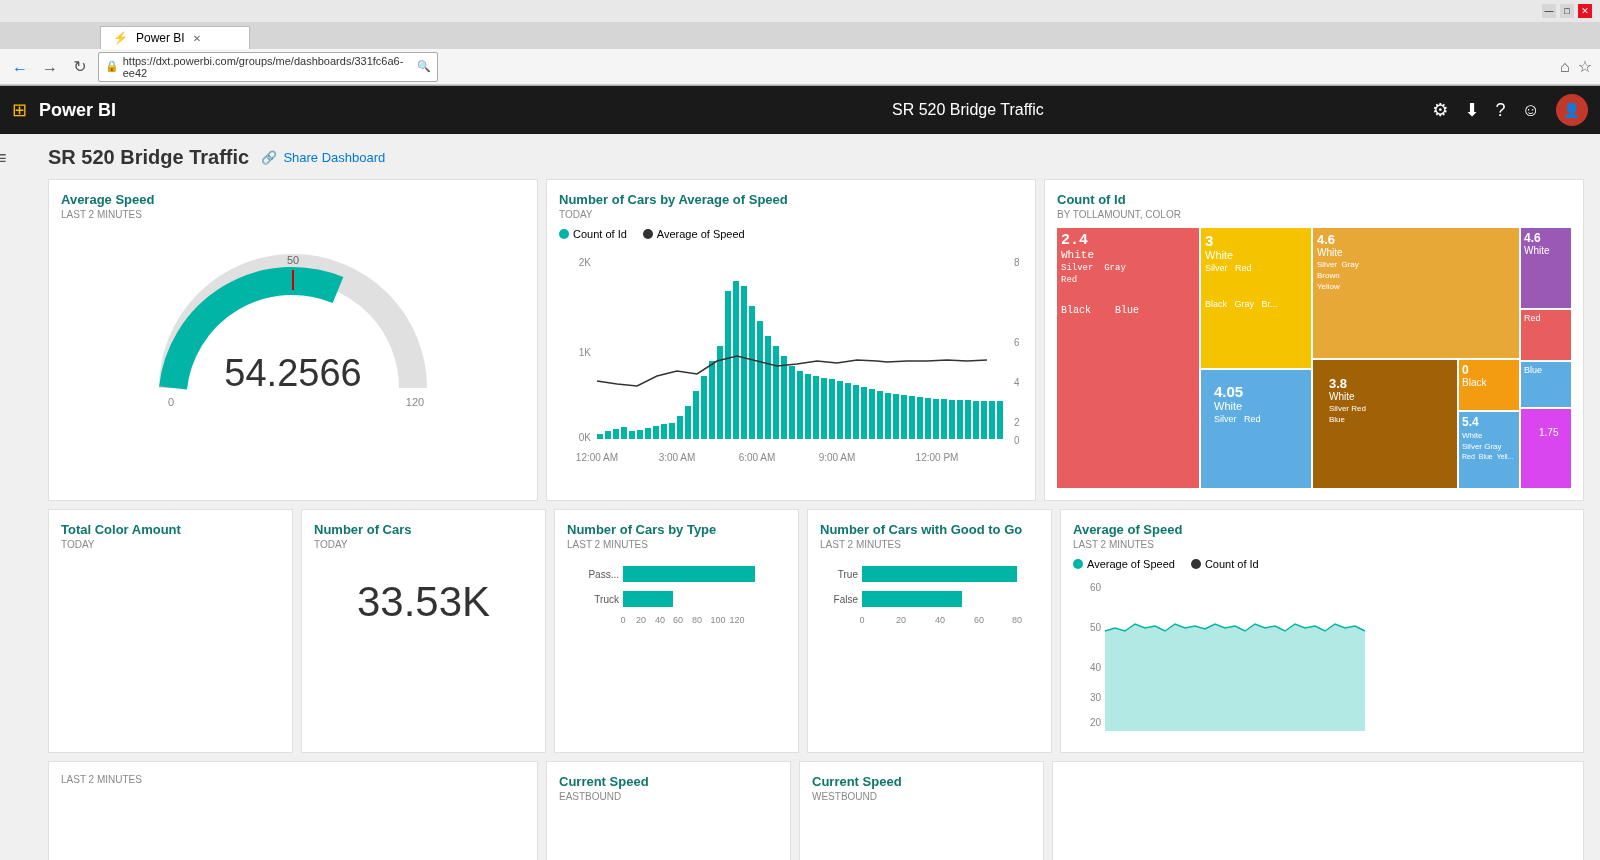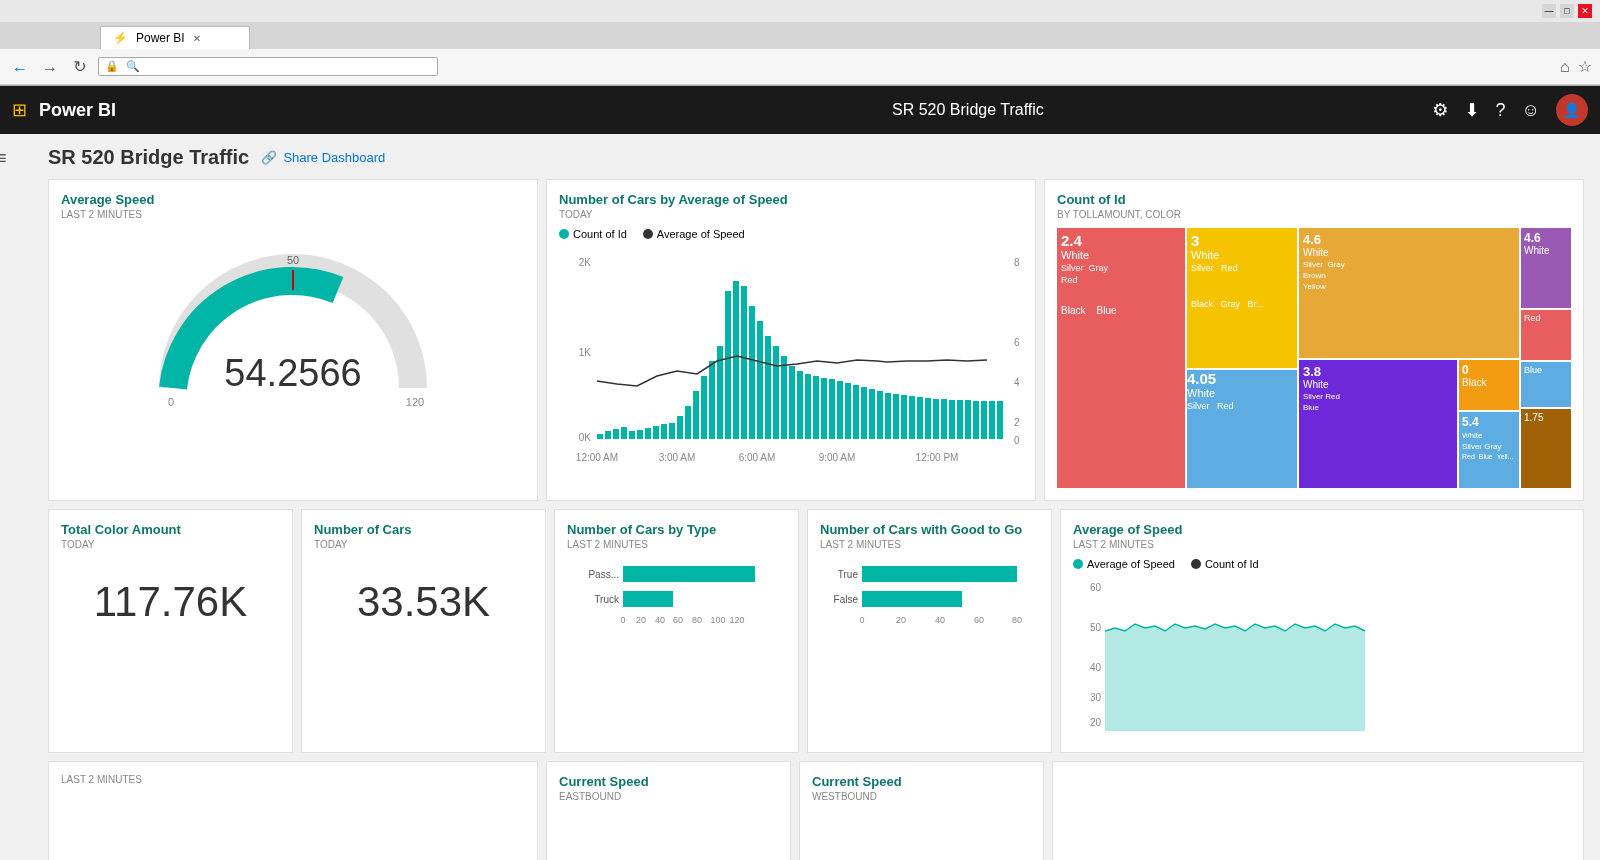--- a/index.html
+++ b/index.html
@@ -94,20 +94,21 @@
       <span>Power BI</span>
       <span class="tab-close">✕</span>
     </div>
   </div>
   <div class="browser-toolbar">
     <button class="nav-btn back">←</button>
     <button class="nav-btn">→</button>
     <button class="nav-btn">↻</button>
     <div class="address-bar">
       <span style="color:#0a0; font-size:11px;">🔒</span>
+      <span class="address-text">https://dxt.powerbi.com/groups/me/dashboards/331fc6a6-ee42</span>
       <span style="margin-left:4px; font-size:11px;">🔍</span>
     </div>
     <div class="browser-icons">
       <span class="browser-icon">⌂</span>
       <span class="browser-icon">☆</span>
     </div>
   </div>
 </div>
 
 <div class="powerbi-nav">
@@ -251,54 +252,54 @@
         <text x="278" y="215" font-size="10" fill="#888" text-anchor="middle">9:00 AM</text>
         <text x="378" y="215" font-size="10" fill="#888" text-anchor="middle">12:00 PM</text>
       </svg>
     </div>
 
     <div class="tile">
       <div class="tile-title">Count of Id</div>
       <div class="tile-subtitle">BY TOLLAMOUNT, COLOR</div>
       <div style="display:flex; height:260px; gap:2px;">
 
-        <div style="display:flex; flex-direction:column; gap:2px; width:128px;">
+        <div style="display:flex; flex-direction:column; gap:2px; width:142px;font-family:Liberation Mono, monospace;">
           <div style="background:#e85d5d; flex:1; padding:4px; color:white; font-size:11px; position:relative;">
             <span style="font-size:15px; font-weight:600;">2.4</span><br>
             <span>White</span><br>
             <span style="font-size:9px;">Silver&nbsp;&nbsp;Gray</span><br>
             <span style="font-size:9px;">Red</span><br>
             <span style="font-size:10px; margin-top:20px; display:block;">Black&nbsp;&nbsp;&nbsp;&nbsp;Blue</span>
           </div>
         </div>
 
         <div style="display:flex; flex-direction:column; gap:2px; width:110px;">
           <div style="background:#f5c300; height:140px; padding:4px; color:white; font-size:11px;">
             <span style="font-size:15px; font-weight:600;">3</span><br>
             <span>White</span><br>
             <span style="font-size:9px;">Silver&nbsp;&nbsp;&nbsp;Red</span><br>
             <span style="font-size:9px; margin-top:26px; display:block;">Black&nbsp;&nbsp;&nbsp;Gray&nbsp;&nbsp;&nbsp;Br...</span>
           </div>
-          <div style="background:#5dade2; flex:1; padding:0; color:white; font-size:11px;">
+          <div style="background:#5dade2; flex:1; padding:13px; color:white; font-size:11px;">
             <span style="font-size:15px; font-weight:600;">4.05</span><br>
             <span>White</span><br>
             <span style="font-size:9px;">Silver&nbsp;&nbsp;&nbsp;Red</span>
           </div>
         </div>
 
         <div style="display:flex; flex-direction:column; gap:2px; flex:1;">
           <div style="display:flex; gap:2px; height:130px;">
             <div style="background:#e8a838; flex:1; padding:4px; color:white; font-size:10px;">
               <span style="font-size:13px; font-weight:600;">4.6</span><br>
               <span>White</span><br>
               <span style="font-size:8px;">Silver&nbsp;&nbsp;Gray<br>Brown<br>Yellow</span>
             </div>
           </div>
           <div style="display:flex; gap:2px; flex:1;">
-            <div style="background:#6d28d9; flex:1; padding:4px; color:white; font-size:10px;">
+            <div style="background:#a16207; flex:1; padding:16px; color:white; font-size:10px;">
               <span style="font-size:13px; font-weight:600;">3.8</span><br>
               <span>White</span><br>
               <span style="font-size:8px;">Silver&nbsp;Red<br>Blue</span>
             </div>
             <div style="display:flex; flex-direction:column; gap:2px; width:60px;">
               <div style="background:#f39c12; height:50px; padding:3px; color:white; font-size:10px;">
                 <span style="font-size:12px; font-weight:600;">0</span><br>
                 <span>Black</span>
               </div>
               <div style="background:#5dade2; flex:1; padding:3px; color:white; font-size:10px;">
@@ -315,34 +316,33 @@
           <div style="background:#9b59b6; height:80px; padding:3px; color:white; font-size:10px;">
             <span style="font-size:12px; font-weight:600;">4.6</span><br>
             <span>White</span>
           </div>
           <div style="background:#e85d5d; height:50px; padding:3px; color:white; font-size:9px;">
             <span>Red</span>
           </div>
           <div style="background:#5dade2; height:45px; padding:3px; color:white; font-size:9px;">
             <span>Blue</span>
           </div>
-          <div style="background:#a16207; flex:1; padding:3px; color:white; font-size:10px;">
+          <div style="background:#d946ef; flex:1; padding:18px; color:white; font-size:10px;">
             <span>1.75</span>
           </div>
         </div>
       </div>
     </div>
   </div>
 
   <div style="display:grid; grid-template-columns: 245px 245px 245px 245px 1fr; gap:8px; padding-left:32px; margin-top:8px;">
 
     <div class="tile">
       <div class="tile-title">Total Color Amount</div>
       <div class="tile-subtitle">TODAY</div>
-      <div class="big-number">117.76K</div>
     </div>
 
     <div class="tile">
       <div class="tile-title">Number of Cars</div>
       <div class="tile-subtitle">TODAY</div>
       <div class="big-number">33.53K</div>
     </div>
 
     <div class="tile">
       <div class="tile-title">Number of Cars by Type</div>

